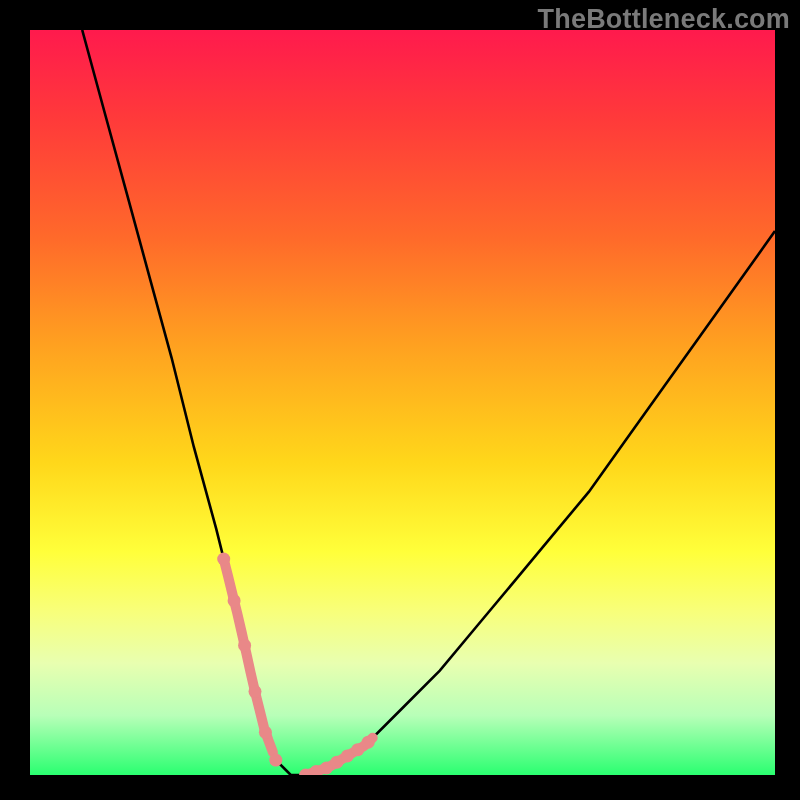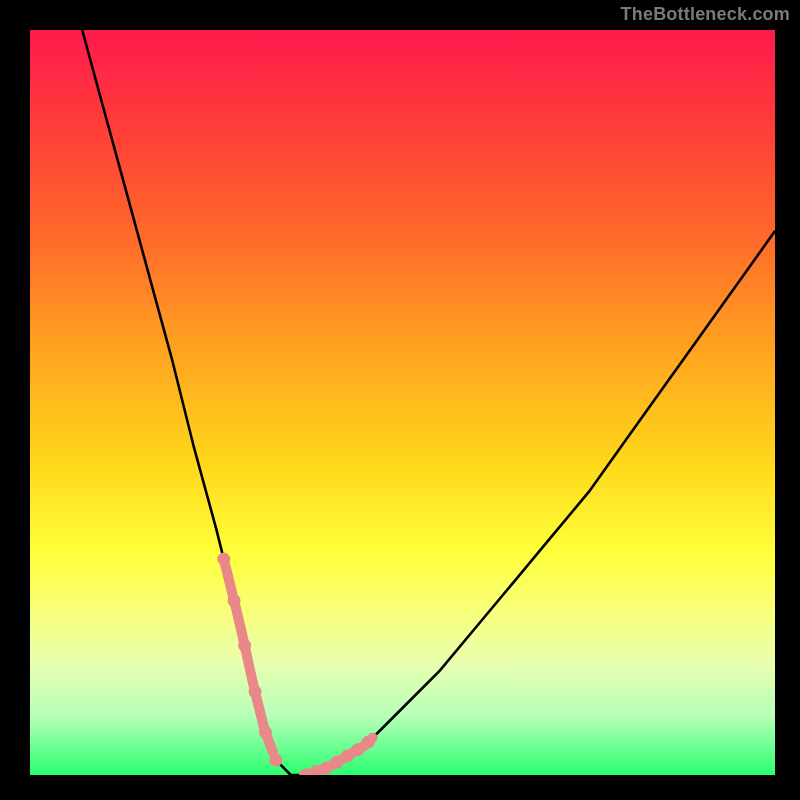--- a/index.html
+++ b/index.html
@@ -34,21 +34,21 @@
       #f8ff7a 78%,
       #e8ffb0 85%,
       #b8ffb8 92%,
       #2aff70 100%);
   }
   .watermark {
     position: absolute;
     top: 4px;
     right: 10px;
     font-family: Arial, Helvetica, sans-serif;
-    font-size: 18px;
+    font-size: 27px;
     font-weight: bold;
     color: #7a7a7a;
     letter-spacing: 0.2px;
     user-select: none;
   }
   svg.curve {
     position: absolute;
     left: 0;
     top: 0;
     width: 745px;

